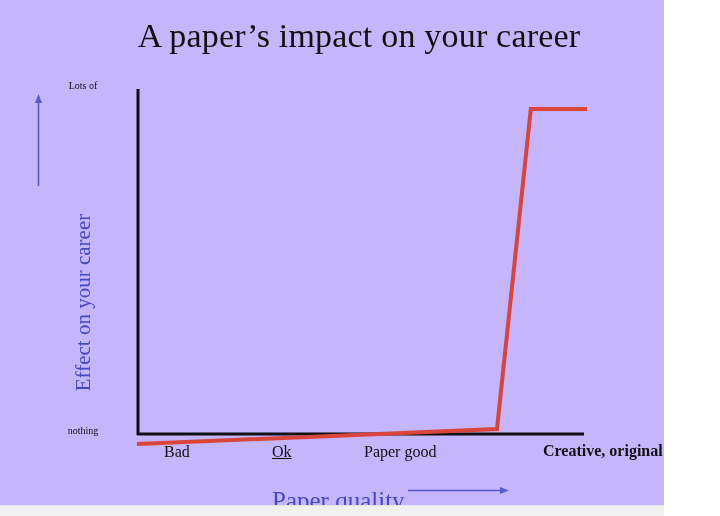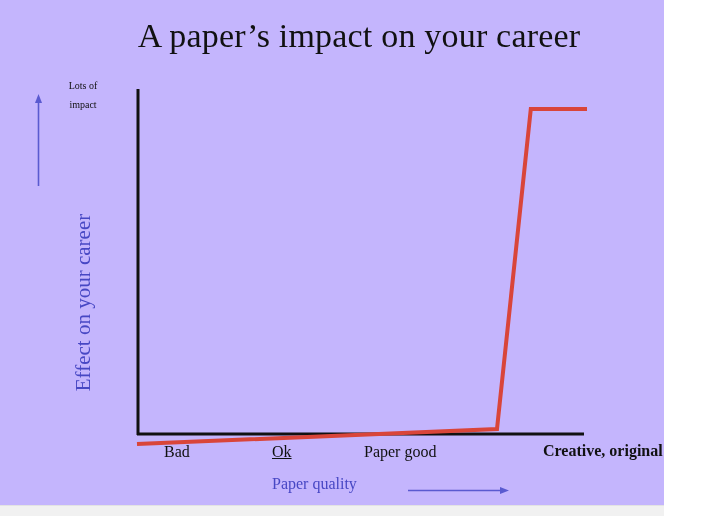--- a/index.html
+++ b/index.html
@@ -83,22 +83,22 @@
     transform: rotate(-90deg);
     transform-origin: center center;
     font-size: 21px;
     color: #4747c4;
     white-space: nowrap;
     font-family: "Liberation Serif", "DejaVu Serif", serif;
   }
   #xlabel-text {
     position: absolute;
     left: 272px;
-    top: 475px;
-    font-size: 16px;
+    top: 487px;
+    font-size: 25px;
     color: #4747c4;
     white-space: nowrap;
     font-family: "Liberation Serif", "DejaVu Serif", serif;
   }
 
   
   #bottom-strip {
     position: absolute;
     left: 0;
     top: 505px;
@@ -129,21 +129,23 @@
     <g>
       <line x1="408" y1="490.5" x2="502" y2="490.5" stroke="#5a5ad0" stroke-width="1.6"></line>
       <polygon points="509,490.5 500,487.0 500,494.0" fill="#5a5ad0"></polygon>
     </g>
 
     <polyline id="data-line" points="137.0,444.1 497.0,429.0 530.8,109.1 587.0,109.1" fill="none" stroke="#d9453a" stroke-width="4" stroke-linejoin="miter" stroke-linecap="butt"></polyline>
   </svg>
 
   <div class="ytick" id="ytick-top">
     <div>Lots of</div>
-    <div>impact</div>
+  </div>
+  <div class="ytick" id="ytick-bottom">
+    <div>nothing</div>
   </div>
 
   <div class="xtick" id="xtick-0">Bad</div>
   <div class="xtick" id="xtick-1">Ok</div>
   <div class="xtick" id="xtick-2">Paper good</div>
   <div class="xtick" id="xtick-3">
     <div>Creative, original</div>
   </div>
 
   <div id="ylabel-text">Effect on your career</div>

